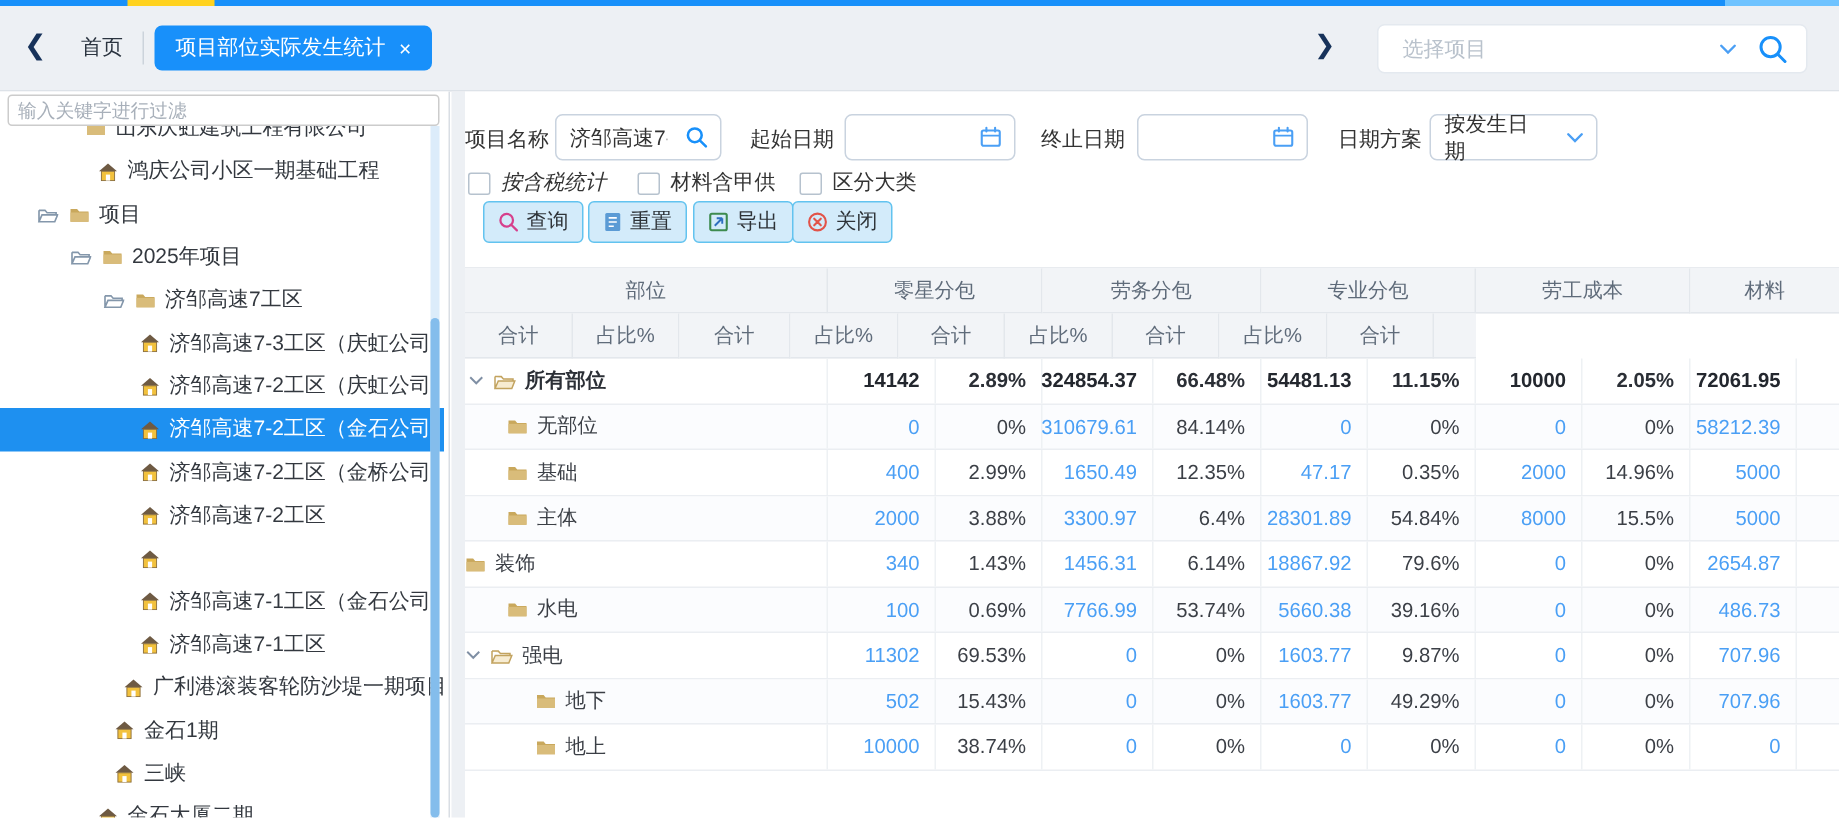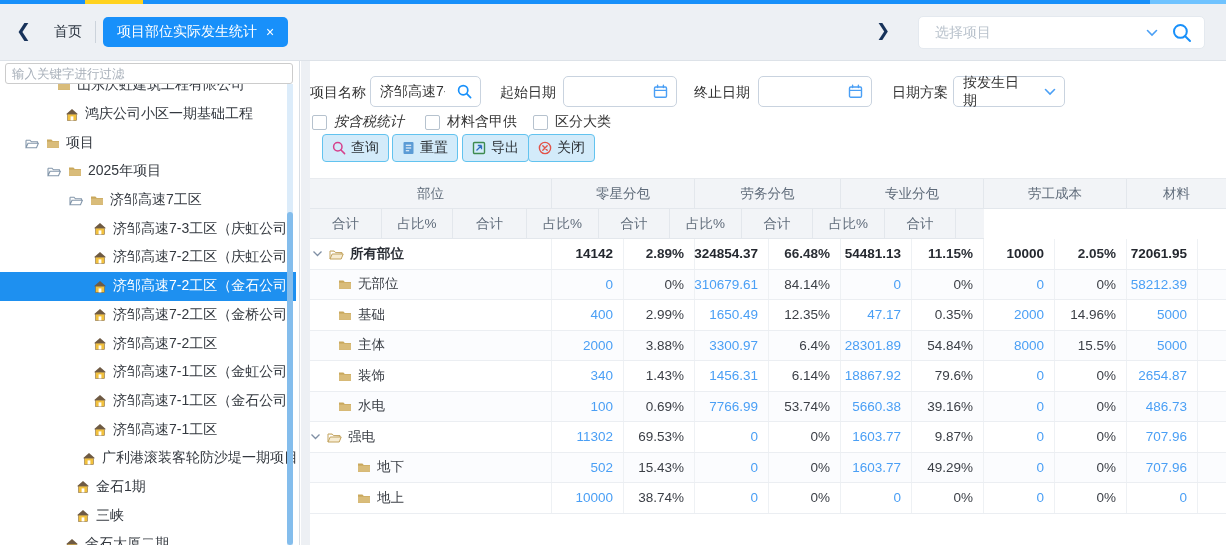--- a/index.html
+++ b/index.html
@@ -235,21 +235,20 @@
         <span>济邹高速7-2工区</span>
       </div>
       <div class="tree-row">
         <span class="ic" style="margin-left:93px">
           <svg width="14" height="13" viewBox="0 0 14 13">
             <path d="M1 6.2 L7 1 L13 6.2 Z" fill="#6e5a43"></path>
         <rect x="2.6" y="6.2" width="8.8" height="6.2" fill="#f2c13d" stroke="#8a6d3b" stroke-width="0.6"></rect>
         <rect x="5.6" y="8.4" width="2.8" height="4" fill="#fff"></rect>
           </svg>
         </span>
-        <span>济邹高速7-1工区（金虹公司</span>
       </div>
       <div class="tree-row">
         <span class="ic" style="margin-left:93px">
           <svg width="14" height="13" viewBox="0 0 14 13">
             <path d="M1 6.2 L7 1 L13 6.2 Z" fill="#6e5a43"></path>
         <rect x="2.6" y="6.2" width="8.8" height="6.2" fill="#f2c13d" stroke="#8a6d3b" stroke-width="0.6"></rect>
         <rect x="5.6" y="8.4" width="2.8" height="4" fill="#fff"></rect>
           </svg>
         </span>
         <span>济邹高速7-1工区（金石公司</span>
@@ -512,21 +511,21 @@
           <div class="bc link" style="width:74px">3300.97</div>
           <div class="bc pct" style="width:72px">6.4%</div>
           <div class="bc link" style="width:71px">28301.89</div>
           <div class="bc pct" style="width:72px">54.84%</div>
           <div class="bc link" style="width:71px">8000</div>
           <div class="bc pct" style="width:72px">15.5%</div>
           <div class="bc link" style="width:71px">5000</div>
           <div class="bc" style="width:28px"></div>
         </div>
         <div class="trow brow">
-          <div class="bc name" style="width:242px; padding-left:28px">
+          <div class="bc name" style="width:242px; ">
             <span class="ic">
               <svg width="14" height="12" viewBox="0 0 14 12">
                 <path d="M1 2.4h4.4l1.4 1.6H13v6.9H1z" fill="#c9a85c"></path>
         <path d="M1 4.6h12v6.3H1z" fill="#d9bc7a"></path>
               </svg>
             </span>
             <span>装饰</span>
           </div>
           <div class="bc link" style="width:72px">340</div>
           <div class="bc pct" style="width:71px">1.43%</div>

